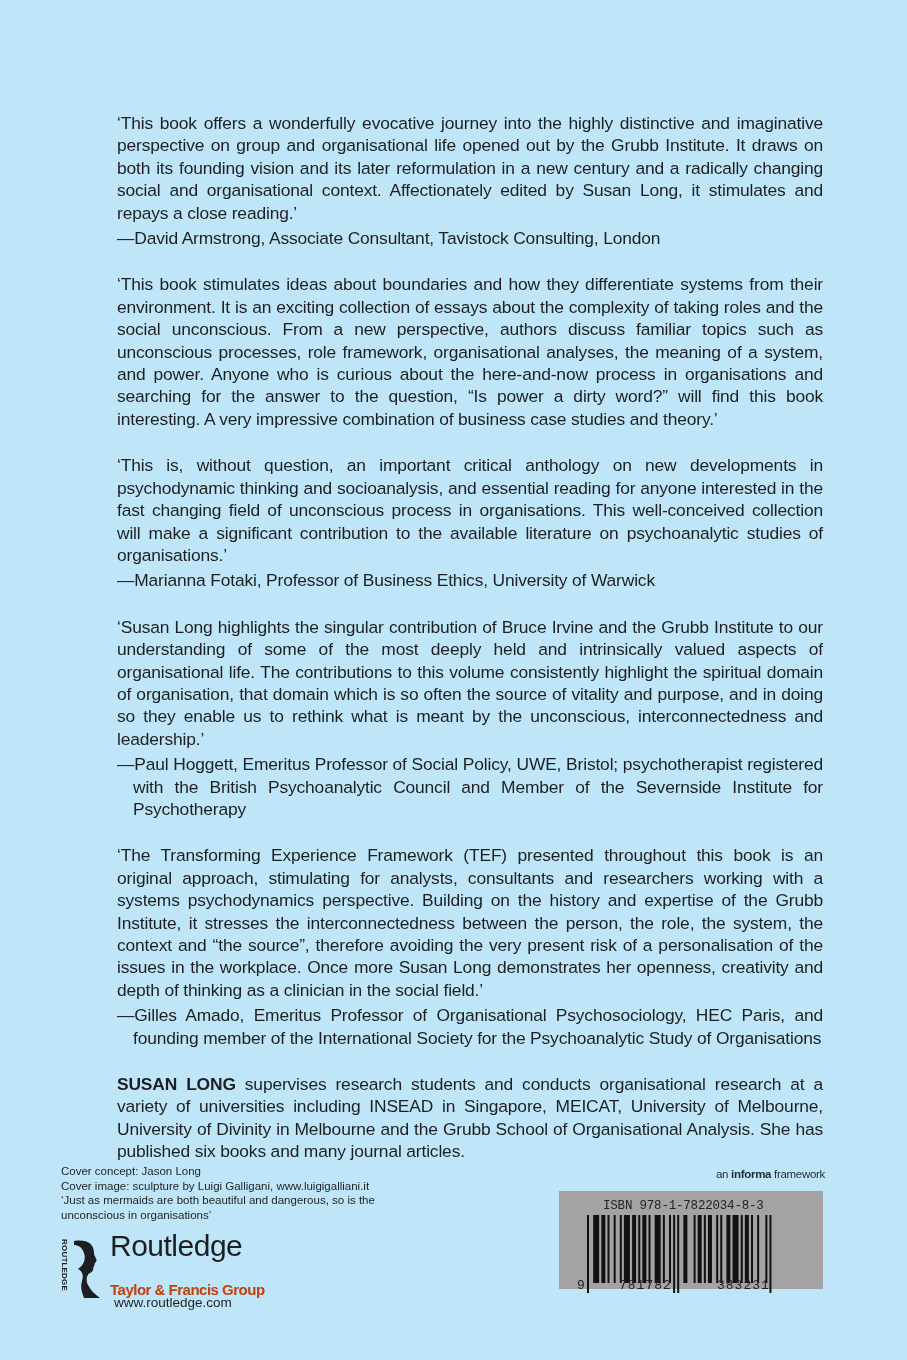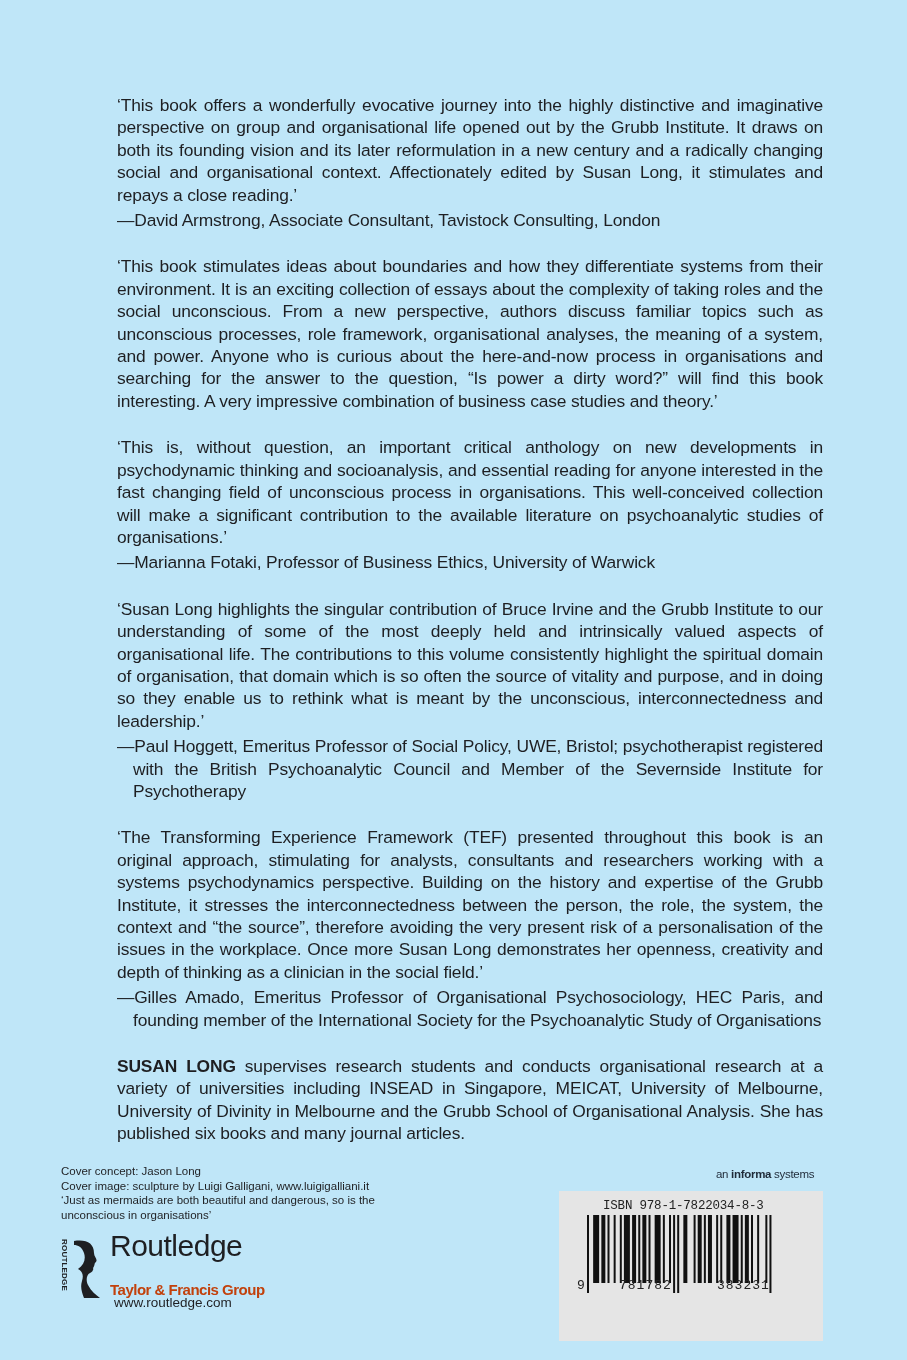--- a/index.html
+++ b/index.html
@@ -3,21 +3,21 @@
 <meta charset="utf-8">
 <style>
   html, body { margin: 0; padding: 0; }
   body {
     width: 907px; height: 1360px; overflow: hidden;
     background: #bfe6f8;
     color: #1e1f22;
     font-family: "Liberation Sans", sans-serif;
     position: relative;
   }
-  .content { position: absolute; left: 117px; top: 94px; width: 706px; }
+  .content { position: absolute; left: 117px; top: 112px; width: 706px; }
   .quote {
     font-size: 17.4px; line-height: 22.4px; text-align: justify;
     letter-spacing: -0.15px; margin: 0;
   }
   .attrib {
     font-size: 17.4px; line-height: 22.4px; text-align: justify;
     letter-spacing: -0.15px; margin: 3px 0 0 0;
     padding-left: 16px; text-indent: -16px;
   }
   .block { margin-bottom: 24px; }
@@ -29,21 +29,21 @@
   .logo-mark { width: 42px; height: 60px; position: relative; }
   .logo-vert { position: absolute; left: 0; top: 0; font-size: 8px; font-weight: bold; writing-mode: vertical-rl; letter-spacing: 0.2px; color: #1e1f22; }
   .logo-head { position: absolute; left: 12px; top: 0; }
   .logo-text { margin-left: 8px; margin-top: 2px; }
   .logo-name { font-size: 30px; line-height: 32px; color: #1e1f22; letter-spacing: -0.5px; }
   .logo-group { font-size: 15px; line-height: 18px; font-weight: bold; color: #c2410c; letter-spacing: -0.5px; margin-top: 19px; }
   .url { position: absolute; left: 114px; top: 1295px; font-size: 13.5px; color: #1e1f22; }
 
   .informa { position: absolute; left: 716px; top: 1168px; font-size: 11.5px; color: #1e2a38; letter-spacing: -0.3px; }
   .informa b { font-weight: bold; }
-  .barcode-box { position: absolute; left: 559px; top: 1191px; width: 264px; height: 150px; background: #e5e5e5; }
+  .barcode-box { position: absolute; left: 559px; top: 1191px; width: 264px; height: 98px; background: #a3a3a3; }
   .isbn { position: absolute; left: 44px; top: 8px; font-family: "Liberation Mono", monospace; font-size: 12.5px; color: #222; letter-spacing: -0.2px; }
   .bars { position: absolute; left: 28px; top: 24px; }
   .digit { position: absolute; font-family: "Liberation Mono", monospace; font-size: 13px; color: #222; }
 </style>
 </head>
 <body>
 
 <div class="content">
   <div class="block">
     <p class="quote">‘This book offers a wonderfully evocative journey into the highly distinctive and imaginative perspective on group and organisational life opened out by the Grubb Institute. It draws on both its founding vision and its later reformulation in a new century and a radically changing social and organisational context. Affectionately edited by Susan Long, it stimulates and repays a close reading.’</p>
@@ -80,21 +80,21 @@
       <path d="M2 2 C14 0 22 4 22 14 C22 18 26 20 24 23 C22 24 23 27 21 29 C22 31 20 33 18 34 C14 36 14 42 16 46 C19 52 24 56 28 59 L12 59 C10 54 8 48 10 42 C12 36 10 32 6 30 C12 26 14 20 12 14 C10 8 6 6 2 6 Z" fill="#1e1f22"></path>
     </svg>
   </div>
   <div class="logo-text">
     <div class="logo-name">Routledge</div>
     <div class="logo-group">Taylor &amp; Francis Group</div>
   </div>
 </div>
 <div class="url">www.routledge.com</div>
 
-<div class="informa"><span>an </span><b>informa</b><span> systems</span></div>
+<div class="informa"><span>an </span><b>informa</b><span> framework</span></div>
 
 <div class="barcode-box">
   <div class="isbn">ISBN  978-1-7822034-8-3</div>
   <svg class="bars" id="bars" width="220" height="80">
       <rect x="0" y="0" width="2" height="78" fill="#111"></rect>
       <rect x="4.1" y="0" width="0" height="78" fill="#111"></rect>
       <rect x="6.1499999999999995" y="0" width="6" height="68" fill="#111"></rect>
       <rect x="14.349999999999998" y="0" width="4" height="68" fill="#111"></rect>
       <rect x="20.499999999999996" y="0" width="2" height="68" fill="#111"></rect>
       <rect x="26.65" y="0" width="2" height="68" fill="#111"></rect>

